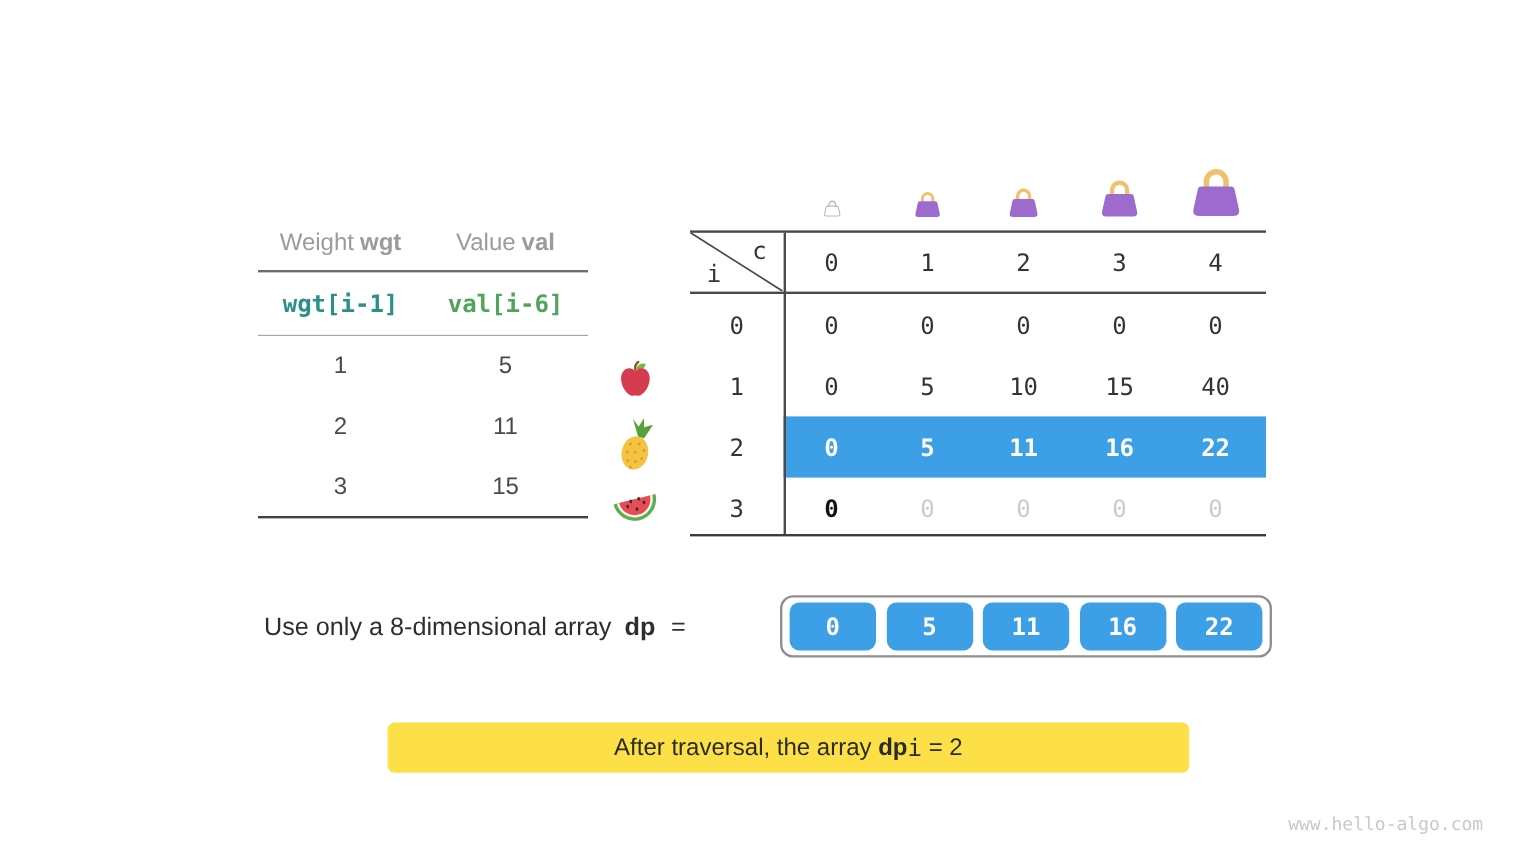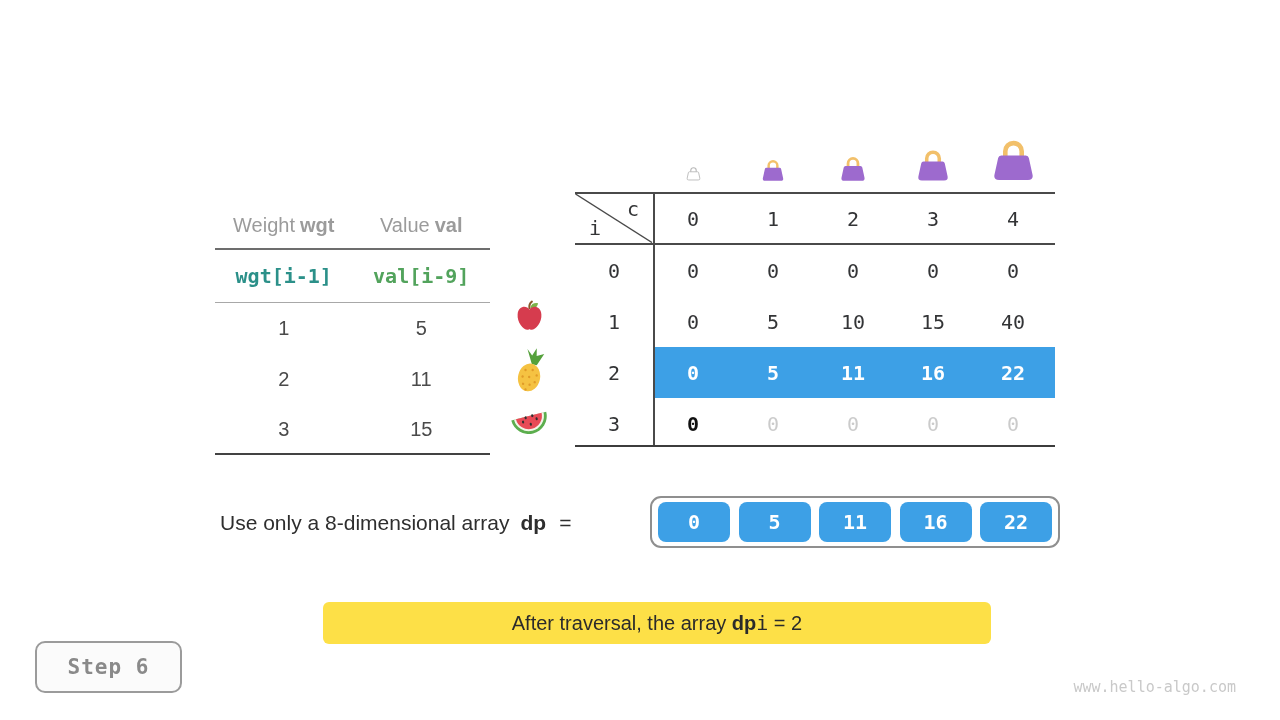--- a/index.html
+++ b/index.html
@@ -3,21 +3,21 @@
 <meta charset="utf-8">
 <style>
   * { margin:0; padding:0; box-sizing:border-box; }
   html,body { background:#ffffff; }
   .stage {
     position:relative; width:1280px; height:720px; background:#ffffff;
     font-family:"Liberation Sans", sans-serif; color:#3c3c3c; overflow:hidden;
   }
 
   
-  .items-table { position:absolute; left:215px; top:203px; width:275px; }
+  .items-table { position:absolute; left:215px; top:180px; width:275px; }
   .it-header { height:47px; display:flex; align-items:center; border-bottom:2px solid #6d6d6d; }
   .it-header .cell { flex:1; text-align:center; font-size:20px; color:#9b9b9b; }
   .it-header b { font-weight:bold; margin-left:5px; }
   .it-sub { height:53px; display:flex; align-items:center; border-bottom:1px solid #a8a8a8; }
   .it-sub .cell { flex:1; text-align:center; font-size:20px; font-weight:bold;
                   font-family:"DejaVu Sans Mono", monospace; }
   .it-sub .cell.teal { color:#2b9089; }
   .it-sub .cell.green { color:#52a35c; }
   .it-row { height:51px; display:flex; align-items:center; }
   .it-row:last-child { height:50px; border-bottom:2px solid #434343; }
@@ -92,21 +92,21 @@
 
 <div class="stage">
 
   <div class="items-table">
     <div class="it-header">
       <div class="cell"><span>Weight</span><b>wgt</b></div>
       <div class="cell"><span>Value</span><b>val</b></div>
     </div>
     <div class="it-sub">
       <div class="cell teal">wgt[i-1]</div>
-      <div class="cell green">val[i-9]</div>
+      <div class="cell green">val[i-6]</div>
     </div>
     <div class="it-row">
       <div class="cell">1</div>
       <div class="cell">5</div>
     </div>
     <div class="it-row">
       <div class="cell">2</div>
       <div class="cell">11</div>
     </div>
     <div class="it-row">
@@ -259,16 +259,15 @@
     <div class="dp-array-cell">5</div>
     <div class="dp-array-cell">11</div>
     <div class="dp-array-cell">16</div>
     <div class="dp-array-cell">22</div>
   </div>
 
   <div class="caption">
     <span>After traversal, the array </span><span class="bold">dp</span><span class="code">i</span><span> = 2</span>
   </div>
 
-  <div class="step-badge">Step 6</div>
   <div class="watermark">www.hello-algo.com</div>
 
 </div>
 
 </body></html>

